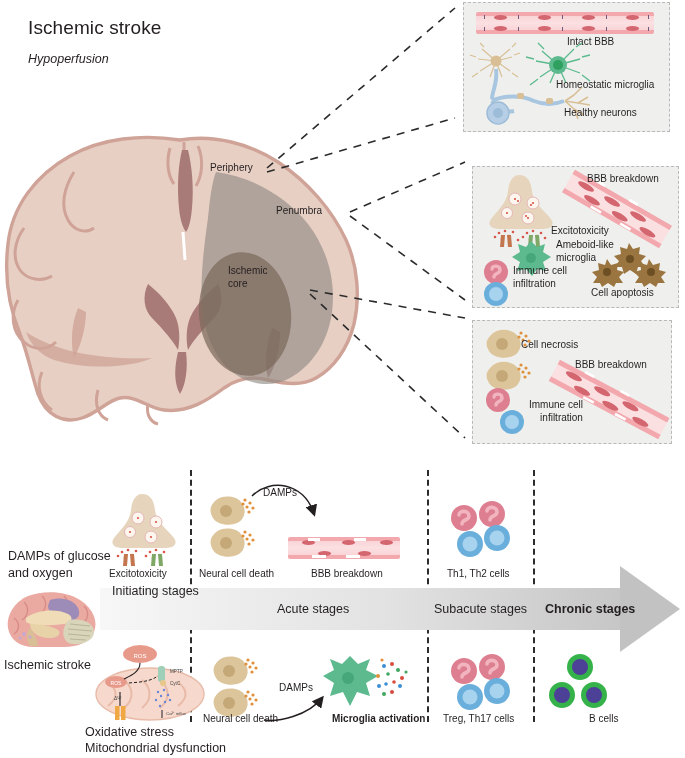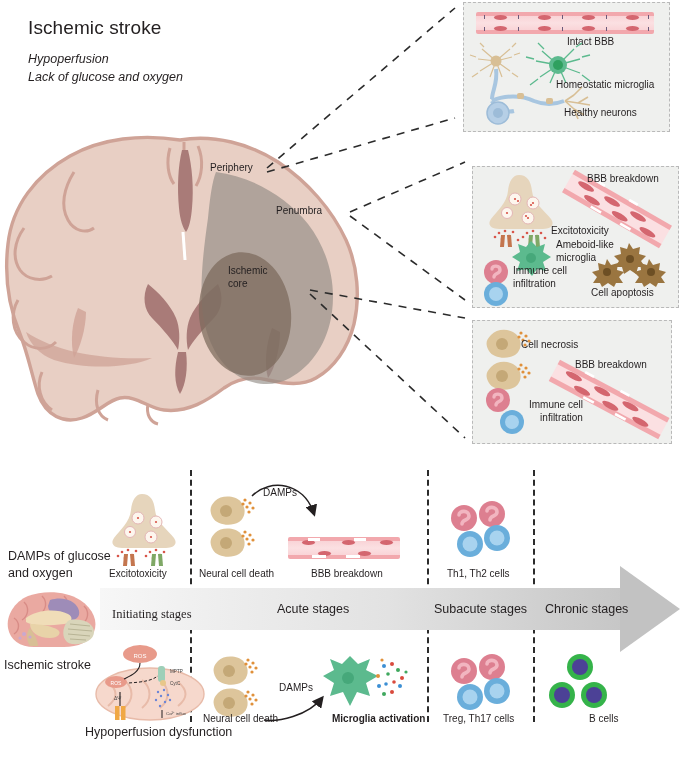--- a/index.html
+++ b/index.html
@@ -26,21 +26,20 @@
             border-left:60px solid #c2c2c2;}
   .stage{position:absolute;font-size:12.5px;color:#231f20;white-space:nowrap;}
   svg{display:block;overflow:visible;}
 </style>
 </head>
 <body>
 
 <div class="abs" id="title">Ischemic stroke</div>
 <div class="abs" id="subtitle">
   <div>Hypoperfusion</div>
-  <div>Lack of glucose and oxygen</div>
 </div>
 
 <div class="abs" style="left:2px;top:132px;width:360px;height:310px;">
 <svg width="360" height="310" viewBox="0 0 360 310">
 
   <g>
     <path d="M178 8 C140 2 100 6 68 24 C34 43 10 74 6 112 C2 146 8 178 18 202
              C26 222 30 244 36 262 C44 284 62 292 80 286 C96 281 106 268 118 266
              C134 263 146 276 162 278 C186 281 206 268 222 256
              C236 246 250 244 266 248 C284 252 300 254 314 246
@@ -350,24 +349,24 @@
   </div>
 </div>
 
 <div class="abs vline" style="left:190px;top:470px;height:252px;"></div>
 <div class="abs vline" style="left:427px;top:470px;height:252px;"></div>
 <div class="abs vline" style="left:533px;top:470px;height:252px;"></div>
 
 <div class="abs" id="band"></div>
 <div class="abs" id="bandhead"></div>
 
-<div class="abs stage" style="left:112px;top:607px;font-family:Liberation Serif, serif;">Initiating stages</div>
+<div class="abs stage" style="left:112px;top:584px;">Initiating stages</div>
 <div class="abs stage" style="left:277px;top:602px;">Acute stages</div>
 <div class="abs stage" style="left:434px;top:602px;">Subacute stages</div>
-<div class="abs stage" style="left:545px;top:602px;">Chronic stages</div>
+<div class="abs stage" style="left:545px;top:602px;font-weight:bold;">Chronic stages</div>
 
 <div class="abs" style="left:8px;top:548px;font-size:12.5px;line-height:1.35;">
   <div>DAMPs of glucose</div>
   <div>and oxygen</div>
 </div>
 
 <div class="abs" style="left:4px;top:590px;">
 <svg width="98" height="62" viewBox="0 0 98 62">
   <path d="M24 6 C40 0 62 1 76 10 C90 19 94 32 90 42 C86 52 74 57 60 57 L30 57
            C16 57 6 50 4 38 C2 26 10 12 24 6 Z" fill="#eaa9a1"></path>
@@ -522,21 +521,22 @@
     <circle cx="80" cy="47" r="1.2"></circle>
       <circle cx="68" cy="52" r="1.2"></circle>
       <circle cx="77" cy="54" r="1.2"></circle>
     <circle cx="72" cy="58" r="1.2"></circle>
       <circle cx="82" cy="52" r="1.2"></circle>
   </g>
   <path d="M74 70 L74 62" stroke="#231f20" stroke-width="1" fill="none"></path>
   <text x="78" y="67" font-size="4.4" fill="#444" font-family="Liberation Sans, sans-serif">Ca²⁺ influx</text>
 </svg>
 <div class="abs" style="left:85px;top:724px;font-size:12.5px;line-height:1.3;">
-  <div>Hypoperfusion dysfunction</div>
+  <div>Oxidative stress</div>
+  <div>Mitochondrial dysfunction</div>
 </div>
 
 <svg class="abs" style="left:210px;top:655px;" width="62" height="68" viewBox="0 0 62 68">
   <path d="M8 6 C14 0 28 0 34 7 C40 14 38 23 32 27 C24 32 10 30 6 23 C2 16 3 11 8 6 Z" fill="#ddc59b"></path>
   <circle cx="19" cy="16" r="6" fill="#c4a877"></circle>
   <g fill="#e0903a">
       <circle cx="38" cy="5" r="1.6"></circle>
       <circle cx="43" cy="8" r="1.6"></circle>
       <circle cx="40" cy="12" r="1.6"></circle>
     <circle cx="46" cy="13" r="1.6"></circle>

